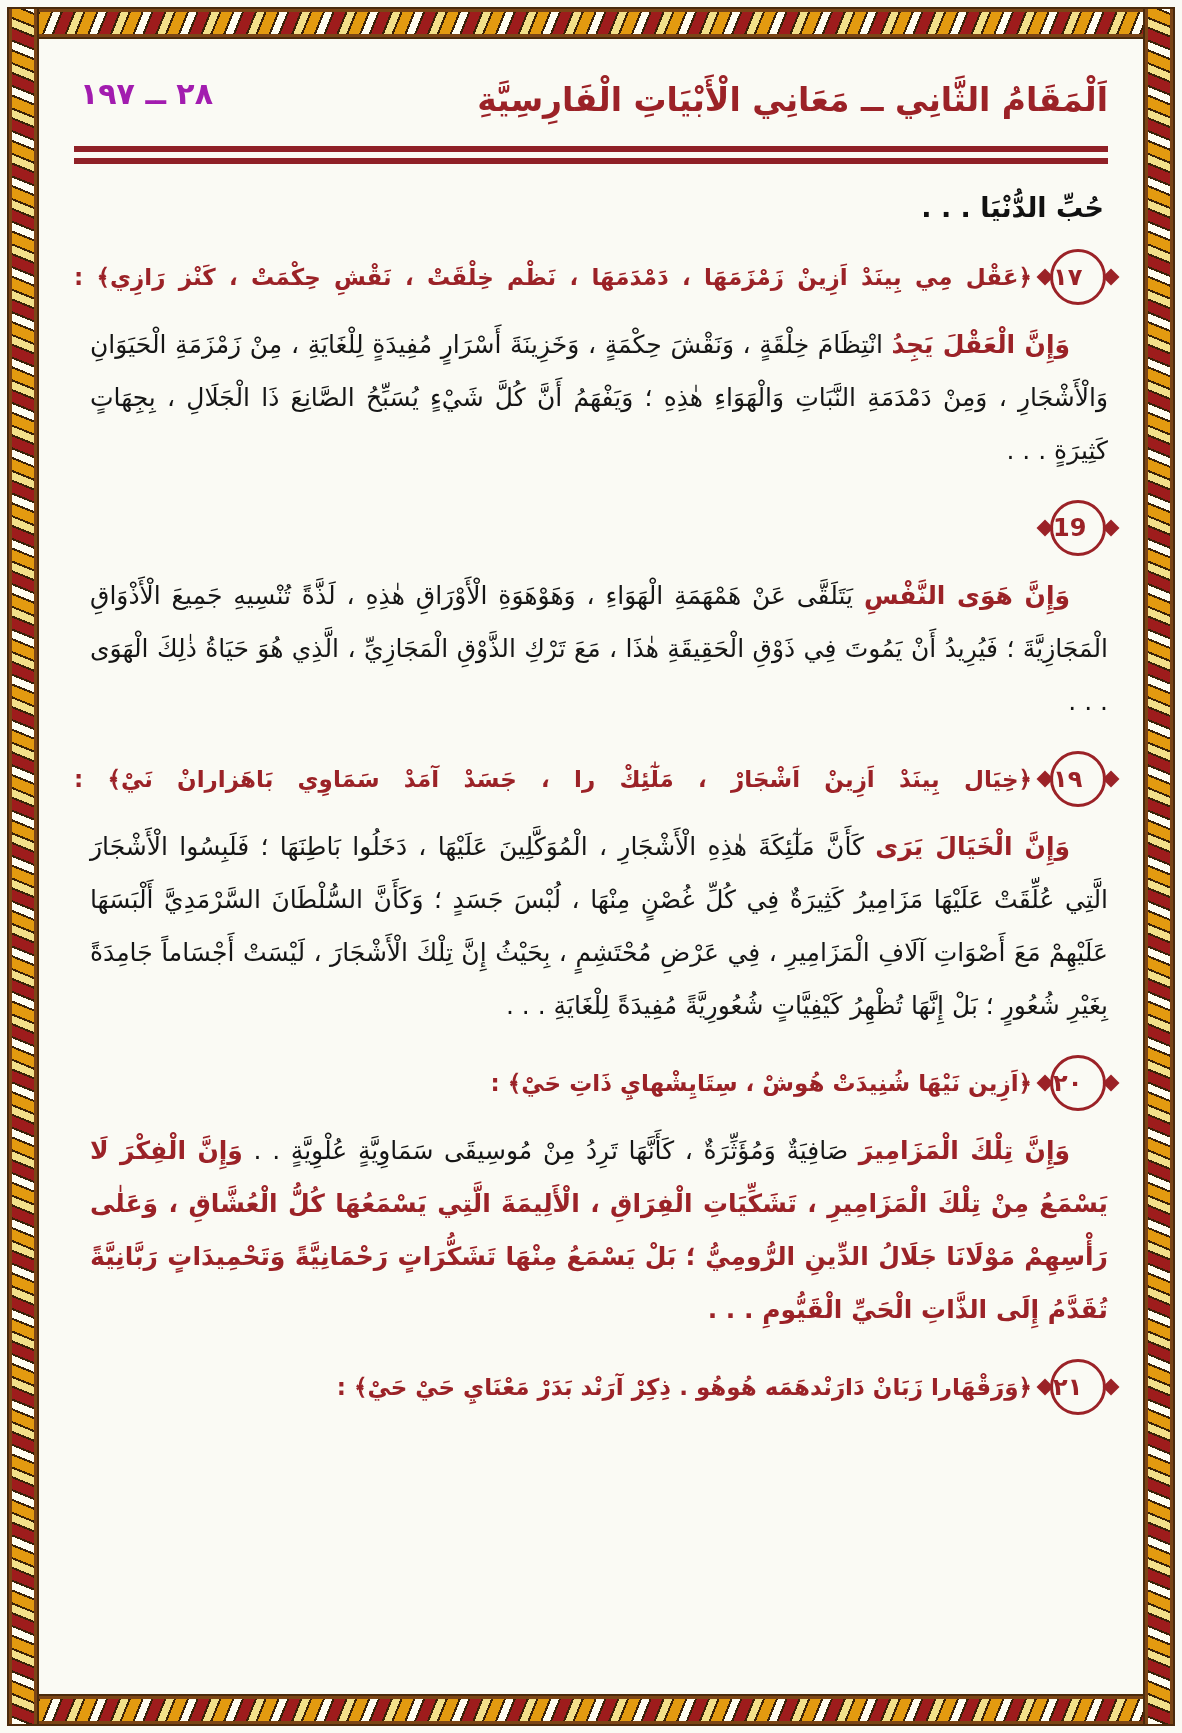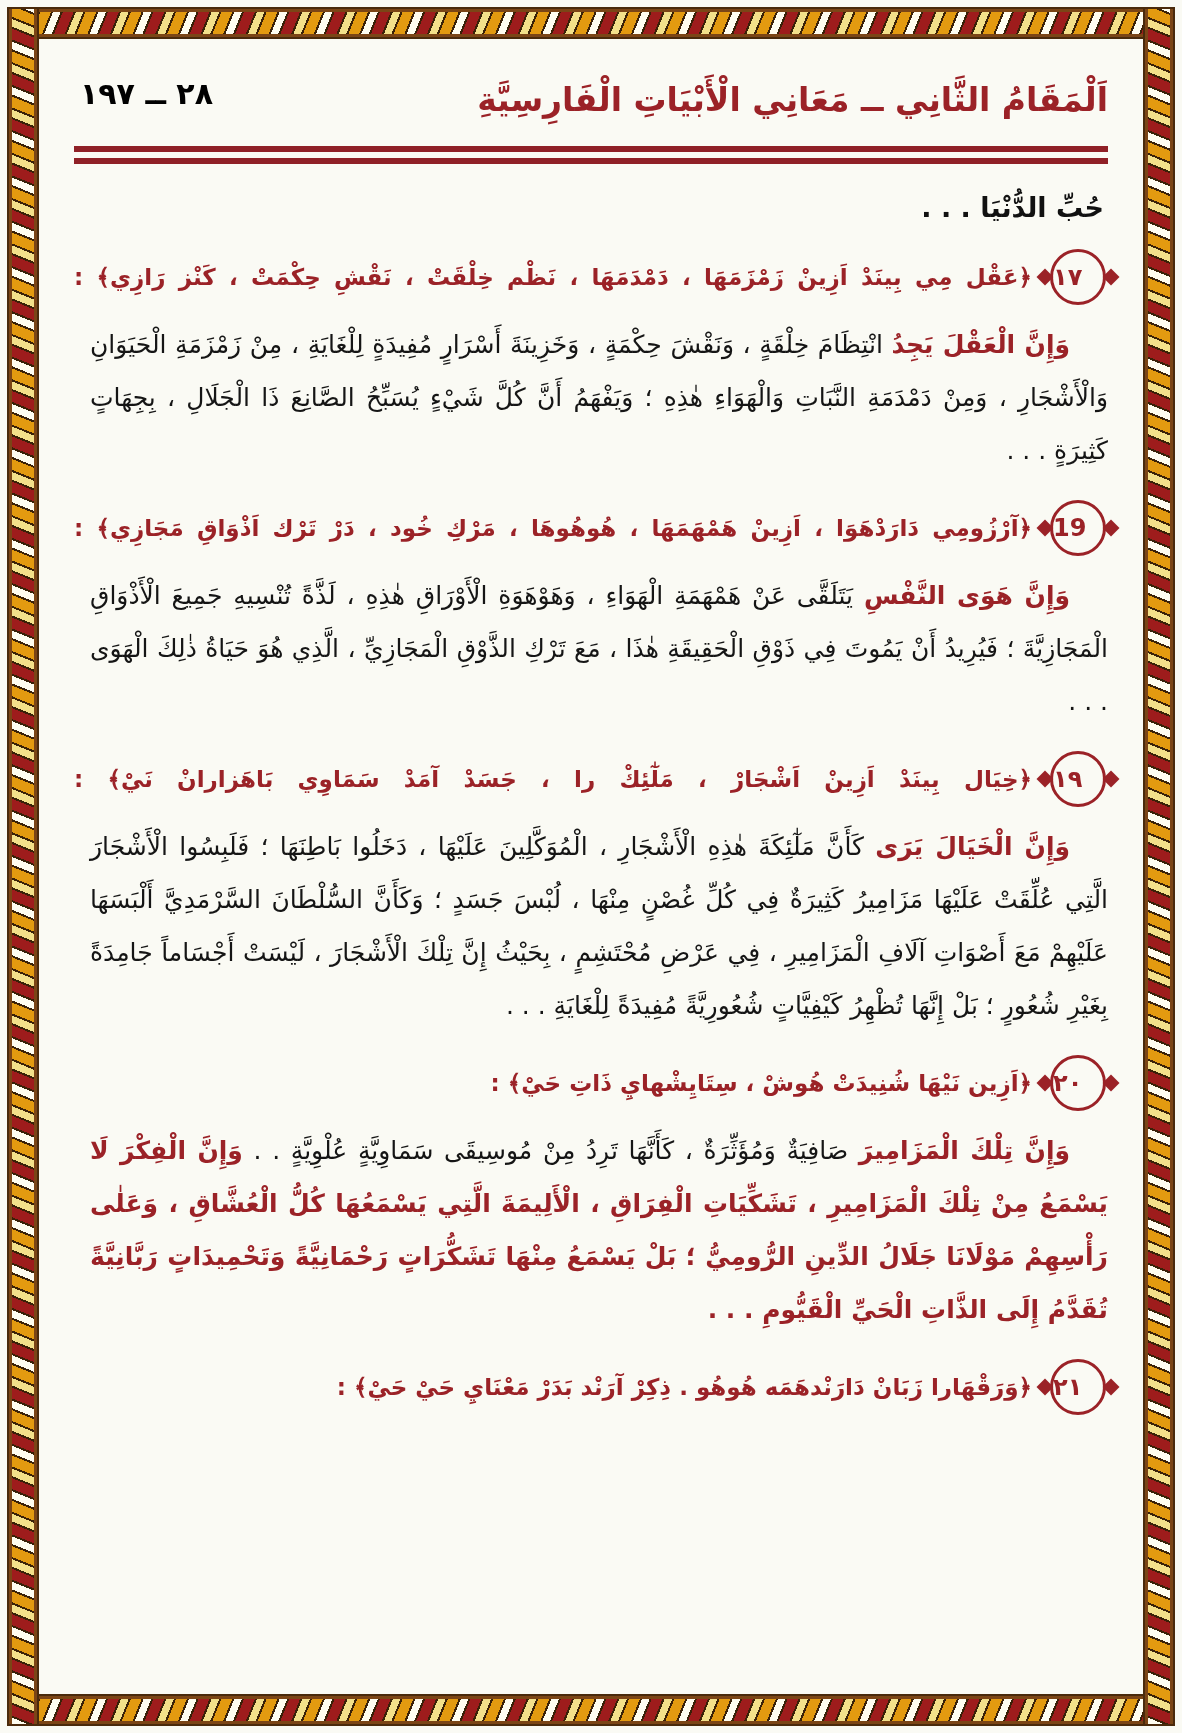--- a/index.html
+++ b/index.html
@@ -48,21 +48,21 @@
 
   
   .hdr{position:relative;height:66px;margin-top:8px;}
   .hdr .title{
     margin:0;text-align:right;
     font-size:33px;font-weight:bold;color:#9b2227;
     letter-spacing:0;line-height:60px;
   }
   .hdr .pgnum{
     position:absolute;left:6px;top:6px;
-    font-size:30px;font-weight:bold;color:#000000;direction:ltr;
+    font-size:30px;font-weight:bold;color:#a21caf;direction:ltr;
   }
   .double-rule{
     margin-top:10px;height:6px;
     border-top:6px solid #8f2026;border-bottom:6px solid #8f2026;
   }
 
   .intro{
     margin:22px 4px 4px 0;
     font-size:27px;font-weight:bold;line-height:44px;color:#111;
   }
@@ -132,21 +132,20 @@
         <div class="verse-text">﴿عَقْل مِي بِينَدْ اَزِينْ زَمْزَمَهَا ، دَمْدَمَهَا ، نَظْم خِلْقَتْ ، نَقْشِ حِكْمَتْ ، كَنْز رَازِي﴾ :</div>
       </div>
       <p class="para"><span class="lead">وَإِنَّ الْعَقْلَ يَجِدُ</span><span> انْتِظَامَ خِلْقَةٍ ، وَنَقْشَ حِكْمَةٍ ، وَخَزِينَةَ أَسْرَارٍ مُفِيدَةٍ لِلْغَايَةِ ، مِنْ زَمْزَمَةِ الْحَيَوَانِ وَالْأَشْجَارِ ، وَمِنْ دَمْدَمَةِ النَّبَاتِ وَالْهَوَاءِ هٰذِهِ ؛ وَيَفْهَمُ أَنَّ كُلَّ شَيْءٍ يُسَبِّحُ الصَّانِعَ ذَا الْجَلَالِ ، بِجِهَاتٍ كَثِيرَةٍ . . .</span></p>
     </div>
 
     <div>
       <div class="verse-row stretch">
         <span class="medallion">
             <span class="num">19</span>
           </span>
-        <div class="verse-text">﴿آرْزُومِي دَارَدْهَوَا ، اَزِينْ هَمْهَمَهَا ، هُوهُوهَا ، مَرْكِ خُود ، دَرْ تَرْك اَذْوَاقِ مَجَازِي﴾ :</div>
       </div>
       <p class="para"><span class="lead">وَإِنَّ هَوَى النَّفْسِ</span><span> يَتَلَقَّى عَنْ هَمْهَمَةِ الْهَوَاءِ ، وَهَوْهَوَةِ الْأَوْرَاقِ هٰذِهِ ، لَذَّةً تُنْسِيهِ جَمِيعَ الْأَذْوَاقِ الْمَجَازِيَّةَ ؛ فَيُرِيدُ أَنْ يَمُوتَ فِي ذَوْقِ الْحَقِيقَةِ هٰذَا ، مَعَ تَرْكِ الذَّوْقِ الْمَجَازِيِّ ، الَّذِي هُوَ حَيَاةُ ذٰلِكَ الْهَوَى . . .</span></p>
     </div>
 
     <div>
       <div class="verse-row stretch">
         <span class="medallion">
             <span class="num">١٩</span>
           </span>
         <div class="verse-text">﴿خِيَال بِينَدْ اَزِينْ اَشْجَارْ ، مَلٰٓئِكْ را ، جَسَدْ آمَدْ سَمَاوِي بَاهَزارانْ نَيْ﴾ :</div>

